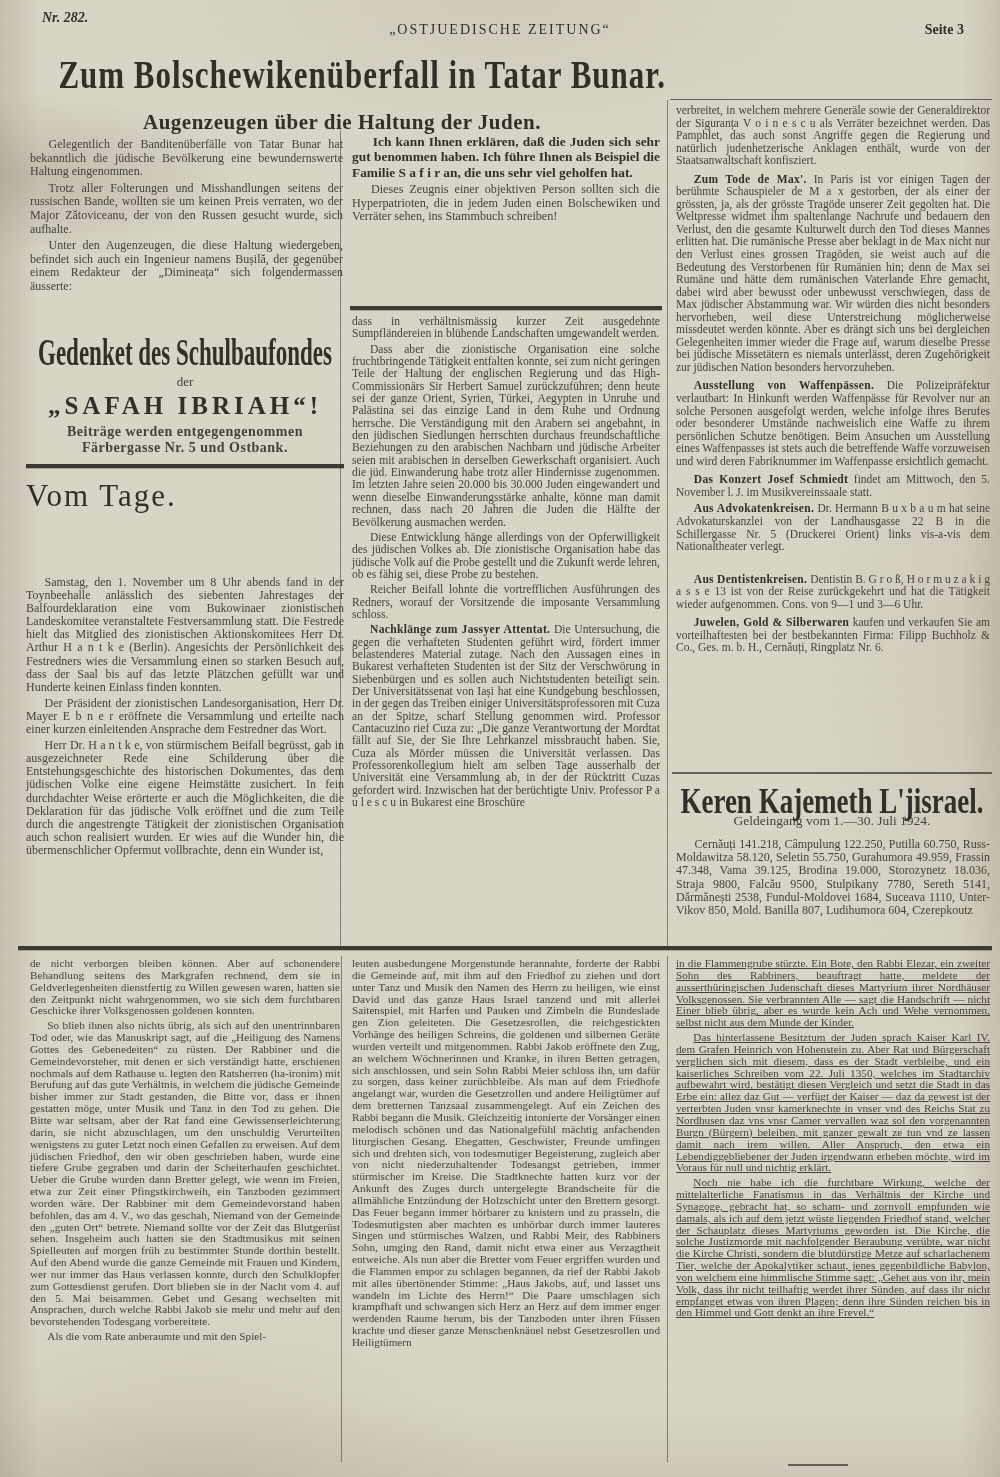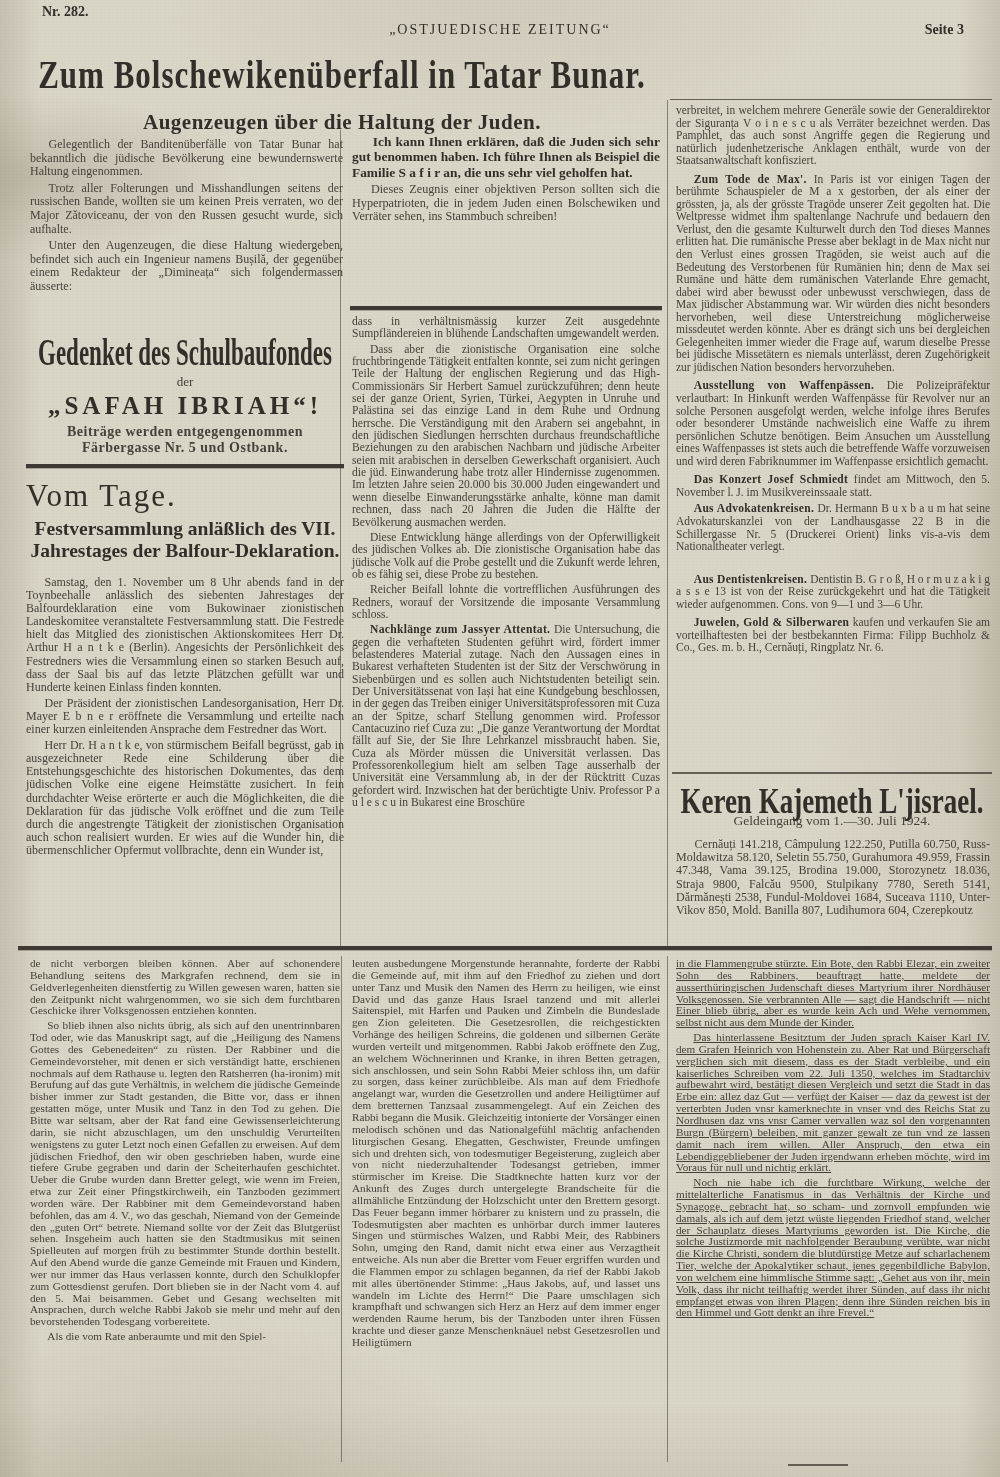--- a/index.html
+++ b/index.html
@@ -38,26 +38,26 @@
   .hrule-thick{position:absolute;height:4px;background:var(--rule);box-shadow:0 1px 0 rgba(62,58,49,.3);}
   .center{text-align:center;}
   .display{font-weight:bold;color:var(--ink-dark);transform-origin:top center;}
   .header-text{font-size:14px;color:var(--ink-dark);}
 </style>
 </head>
 <body>
 
 <div class="grime"></div>
 
-<div class="abs header-text" style="left:42px;top:4px;font-weight:bold;">Nr. 282.</div>
+<div class="abs header-text" style="left:42px;top:10px;font-weight:bold;font-style:italic;">Nr. 282.</div>
 <div class="abs header-text center" style="left:0;right:0;top:22px;letter-spacing:2px;">„OSTJUEDISCHE ZEITUNG“</div>
 <div class="abs header-text" style="right:36px;top:22px;font-weight:bold;">Seite 3</div>
 <div class="hrule-thin" style="left:670px;top:99px;width:322px;height:1px;"></div>
 
-<div class="abs center" style="left:18px;top:52px;width:648px;height:56px;">
+<div class="abs center" style="left:18px;top:52px;width:648px;height:56px;text-align:right;">
   <div class="display" style="font-size:31px;letter-spacing:1px;transform:scaleY(1.3);white-space:nowrap;">Zum Bolschewikenüberfall in Tatar Bunar.</div>
 </div>
 <div class="abs center display" style="left:18px;top:110px;width:648px;font-size:21px;letter-spacing:.5px;">Augenzeugen über die Haltung der Juden.</div>
 
 <div class="vrule" style="left:340px;top:130px;height:816px;"></div>
 <div class="vrule" style="left:667px;top:100px;height:846px;"></div>
 
 <div class="col" style="left:30px;top:138px;width:313px;font-size:12px;line-height:13.6px;">
   <p>Gelegentlich der Banditenüberfälle von Tatar Bunar hat bekanntlich die jüdische Bevölkerung eine bewundernswerte Haltung eingenommen.</p>
   <p>Trotz aller Folterungen und Misshandlungen seitens der russischen Bande, wollten sie um keinen Preis verraten, wo der Major Zătoviceanu, der von den Russen gesucht wurde, sich aufhalte.</p>
@@ -74,21 +74,20 @@
   <div class="display" style="font-size:23px;transform:scaleY(1.65);white-space:nowrap;">Gedenket des Schulbaufondes</div>
   <div style="font-size:13px;margin-top:16px;">der</div>
   <div class="display" style="font-size:25px;letter-spacing:4px;margin-top:2px;white-space:nowrap;">„SAFAH IBRIAH“!</div>
   <div style="font-size:14px;font-weight:bold;margin-top:4px;letter-spacing:.5px;">Beiträge werden entgegengenommen</div>
   <div style="font-size:14px;font-weight:bold;letter-spacing:.5px;">Färbergasse Nr. 5 und Ostbank.</div>
 </div>
 <div class="hrule-thick" style="left:26px;top:464px;width:318px;"></div>
 
 <div class="abs" style="left:26px;top:478px;width:318px;">
   <div style="font-size:31px;letter-spacing:2px;color:var(--ink-dark);">Vom Tage.</div>
-  <div class="center display" style="font-size:19.5px;line-height:21.5px;margin-top:4px;">Festversammlung anläßlich des VII. Jahrestages der Balfour-Deklaration.</div>
 </div>
 <div class="col" style="left:26px;top:576px;width:318px;font-size:12px;line-height:13.1px;">
   <p>Samstag, den 1. November um 8 Uhr abends fand in der Toynbeehalle anlässlich des siebenten Jahrestages der Balfourdeklaration eine vom Bukowinaer zionistischen Landeskomitee veranstaltete Festversammlung statt. Die Festrede hielt das Mitglied des zionistischen Aktionskomitees Herr Dr. Arthur H a n t k e (Berlin). Angesichts der Persönlichkeit des Festredners wies die Versammlung einen so starken Besuch auf, dass der Saal bis auf das letzte Plätzchen gefüllt war und Hunderte keinen Einlass finden konnten.</p>
   <p>Der Präsident der zionistischen Landesorganisation, Herr Dr. Mayer E b n e r eröffnete die Versammlung und erteilte nach einer kurzen einleitenden Ansprache dem Festredner das Wort.</p>
   <p>Herr Dr. H a n t k e, von stürmischem Beifall begrüsst, gab in ausgezeichneter Rede eine Schilderung über die Entstehungsgeschichte des historischen Dokumentes, das dem jüdischen Volke eine eigene Heimstätte zusichert. In fein durchdachter Weise erörterte er auch die Möglichkeiten, die die Deklaration für das jüdische Volk eröffnet und die zum Teile durch die angestrengte Tätigkeit der zionistischen Organisation auch schon realisiert wurden. Er wies auf die Wunder hin, die übermenschlicher Opfermut vollbrachte, denn ein Wunder ist,</p>
 </div>
 
 <div class="col" style="left:352px;top:316px;width:308px;font-size:11.6px;line-height:12.35px;">
   <p class="noind">dass in verhältnismässig kurzer Zeit ausgedehnte Sumpfländereien in blühende Landschaften umgewandelt werden.</p>
   <p>Dass aber die zionistische Organisation eine solche fruchtbringende Tätigkeit entfalten konnte, sei zum nicht geringen Teile der Haltung der englischen Regierung und das High-Commissionärs Sir Herbert Samuel zurückzuführen; denn heute sei der ganze Orient, Syrien, Türkei, Aegypten in Unruhe und Palästina sei das einzige Land in dem Ruhe und Ordnung herrsche. Die Verständigung mit den Arabern sei angebahnt, in den jüdischen Siedlungen herrschten durchaus freundschaftliche Beziehungen zu den arabischen Nachbarn und jüdische Arbeiter seien mit arabischen in derselben Gewerkschaft organisiert. Auch die jüd. Einwanderung habe trotz aller Hindernisse zugenommen. Im letzten Jahre seien 20.000 bis 30.000 Juden eingewandert und wenn dieselbe Einwanderungsstärke anhalte, könne man damit rechnen, dass nach 20 Jahren die Juden die Hälfte der Bevölkerung ausmachen werden.</p>
@@ -115,21 +114,21 @@
 <div class="col" style="left:676px;top:838px;width:314px;font-size:12px;line-height:13.2px;">
   <p>Cernăuți 141.218, Câmpulung 122.250, Putilla 60.750, Russ-Moldawitza 58.120, Seletin 55.750, Gurahumora 49.959, Frassin 47.348, Vama 39.125, Brodina 19.000, Storozynetz 18.036, Straja 9800, Falcău 9500, Stulpikany 7780, Sereth 5141, Dărmănești 2538, Fundul-Moldovei 1684, Suceava 1110, Unter-Vikov 850, Mold. Banilla 807, Ludihumora 604, Czerepkoutz</p>
 </div>
 
 <div class="hrule-thick" style="left:18px;top:946px;width:974px;"></div>
 
 <div class="vrule" style="left:341px;top:956px;height:506px;"></div>
 <div class="vrule" style="left:667px;top:956px;height:506px;"></div>
 
 <div class="col" style="left:30px;top:958px;width:310px;font-size:11.2px;line-height:11.85px;">
-  <p class="noind">de nicht verborgen bleiben können. Aber auf schonendere Behandlung seitens des Markgrafen rechnend, dem sie in Geldverlegenheiten dienstfertig zu Willen gewesen waren, hatten sie den Zeitpunkt nicht wahrgenommen, wo sie sich dem furchtbaren Geschicke ihrer Volksgenossen entziehen konnten.</p>
+  <p class="noind">de nicht verborgen bleiben können. Aber auf schonendere Behandlung seitens des Markgrafen rechnend, dem sie in Geldverlegenheiten dienstfertig zu Willen gewesen waren, hatten sie den Zeitpunkt nicht wahrgenommen, wo sie sich dem furchtbaren Geschicke ihrer Volksgenossen goldenen konnten.</p>
   <p>So blieb ihnen also nichts übrig, als sich auf den unentrinnbaren Tod oder, wie das Manuskript sagt, auf die „Heiligung des Namens Gottes des Gebenedeiten“ zu rüsten. Der Rabbiner und die Gemeindevorsteher, mit denen er sich verständigt hatte, erschienen nochmals auf dem Rathause u. legten den Ratsherren (ha-ironim) mit Berufung auf das gute Verhältnis, in welchem die jüdische Gemeinde bisher immer zur Stadt gestanden, die Bitte vor, dass er ihnen gestatten möge, unter Musik und Tanz in den Tod zu gehen. Die Bitte war seltsam, aber der Rat fand eine Gewissenserleichterung darin, sie nicht abzuschlagen, um den unschuldig Verurteilten wenigstens zu guter Letzt noch einen Gefallen zu erweisen. Auf dem jüdischen Friedhof, den wir oben geschrieben haben, wurde eine tiefere Grube gegraben und darin der Scheiterhaufen geschichtet. Ueber die Grube wurden dann Bretter gelegt, wie wenn im Freien, etwa zur Zeit einer Pfingstkirchweih, ein Tanzboden gezimmert worden wäre. Der Rabbiner mit dem Gemeindevorstand haben befohlen, das am 4. V., wo das geschah, Niemand von der Gemeinde den „guten Ort“ betrete. Niemand sollte vor der Zeit das Blutgerüst sehen. Insgeheim auch hatten sie den Stadtmusikus mit seinen Spielleuten auf morgen früh zu bestimmter Stunde dorthin bestellt. Auf den Abend wurde die ganze Gemeinde mit Frauen und Kindern, wer nur immer das Haus verlassen konnte, durch den Schulklopfer zum Gottesdienst gerufen. Dort blieben sie in der Nacht vom 4. auf den 5. Mai beisammen. Gebet und Gesang wechselten mit Ansprachen, durch welche Rabbi Jakob sie mehr und mehr auf den bevorstehenden Todesgang vorbereitete.</p>
   <p>Als die vom Rate anberaumte und mit den Spiel-</p>
 </div>
 <div class="col" style="left:352px;top:958px;width:308px;font-size:11.2px;line-height:11.85px;">
   <p class="noind">leuten ausbedungene Morgenstunde herannahte, forderte der Rabbi die Gemeinde auf, mit ihm auf den Friedhof zu ziehen und dort unter Tanz und Musik den Namen des Herrn zu heiligen, wie einst David und das ganze Haus Israel tanzend und mit allerlei Saitenspiel, mit Harfen und Pauken und Zimbeln die Bundeslade gen Zion geleiteten. Die Gesetzesrollen, die reichgestickten Vorhänge des heiligen Schreins, die goldenen und silbernen Geräte wurden verteilt und mitgenommen. Rabbi Jakob eröffnete den Zug, an welchem Wöchnerinnen und Kranke, in ihren Betten getragen, sich anschlossen, und sein Sohn Rabbi Meier schloss ihn, um dafür zu sorgen, dass keiner zurüchbleibe. Als man auf dem Friedhofe angelangt war, wurden die Gesetzrollen und andere Heiligtümer auf dem bretternen Tanzsaal zusammengelegt. Auf ein Zeichen des Rabbi begann die Musik. Gleichzeitig intonierte der Vorsänger einen melodisch schönen und das Nationalgefühl mächtig anfachenden liturgischen Gesang. Ehegatten, Geschwister, Freunde umfingen sich und drehten sich, von todesmutiger Begeisterung, zugleich aber von nicht niederzuhaltender Todesangst getrieben, immer stürmischer im Kreise. Die Stadtknechte hatten kurz vor der Ankunft des Zuges durch untergelegte Brandscheite für die allmähliche Entzündung der Holzschicht unter den Brettern gesorgt. Das Feuer begann immer hörbarer zu knistern und zu prasseln, die Todesmutigsten aber machten es unhörbar durch immer lauteres Singen und stürmisches Walzen, und Rabbi Meir, des Rabbiners Sohn, umging den Rand, damit nicht etwa einer aus Verzagtheit entweiche. Als nun aber die Bretter vom Feuer ergriffen wurden und die Flammen empor zu schlagen begannen, da rief der Rabbi Jakob mit alles übertönender Stimme: „Haus Jakobs, auf, und lasset uns wandeln im Lichte des Herrn!“ Die Paare umschlagen sich krampfhaft und schwangen sich Herz an Herz auf dem immer enger werdenden Raume herum, bis der Tanzboden unter ihren Füssen krachte und dieser ganze Menschenknäuel nebst Gesetzesrollen und Heiligtümern</p>
 </div>
 <div class="col" style="left:676px;top:958px;width:314px;font-size:11.2px;line-height:11.85px;text-decoration:underline;">
   <p class="noind">in die Flammengrube stürzte. Ein Bote, den Rabbi Elezar, ein zweiter Sohn des Rabbiners, beauftragt hatte, meldete der ausserthüringischen Judenschaft dieses Martyrium ihrer Nordhäuser Volksgenossen. Sie verbrannten Alle — sagt die Handschrift — nicht Einer blieb übrig, aber es wurde kein Ach und Wehe vernommen, selbst nicht aus dem Munde der Kinder.</p>
   <p>Das hinterlassene Besitztum der Juden sprach Kaiser Karl IV. dem Grafen Heinrich von Hohenstein zu. Aber Rat und Bürgerschaft verglichen sich mit diesem, dass es der Stadt verbleibe, und ein kaiserliches Schreiben vom 22. Juli 1350, welches im Stadtarchiv aufbewahrt wird, bestätigt diesen Vergleich und setzt die Stadt in das Erbe ein: allez daz Gut — verfügt der Kaiser — daz da gewest ist der verterbten Juden vnsr kamerknechte in vnser vnd des Reichs Stat zu Nordhusen daz vns vnsr Camer vervallen waz sol den vorgenannten Burgn (Bürgern) beleiben, mit ganzer gewalt ze tun vnd ze lassen damit nach irem willen. Aller Anspruch, den etwa ein Lebendiggebliebener der Juden irgendwann erheben möchte, wird im Voraus für null und nichtig erklärt.</p>
   <p>Noch nie habe ich die furchtbare Wirkung, welche der mittelalterliche Fanatismus in das Verhältnis der Kirche und Synagoge, gebracht hat, so scham- und zornvoll empfunden wie damals, als ich auf dem jetzt wüste liegenden Friedhof stand, welcher der Schauplatz dieses Martyriums geworden ist. Die Kirche, die solche Justizmorde mit nachfolgender Beraubung verübte, war nicht die Kirche Christi, sondern die blutdürstige Metze auf scharlachenem Tier, welche der Apokalytiker schaut, jenes gegenbildliche Babylon, von welchem eine himmlische Stimme sagt: „Gehet aus von ihr, mein Volk, dass ihr nicht teilhaftig werdet ihrer Sünden, auf dass ihr nicht empfanget etwas von ihren Plagen; denn ihre Sünden reichen bis in den Himmel und Gott denkt an ihre Frevel.“</p>

